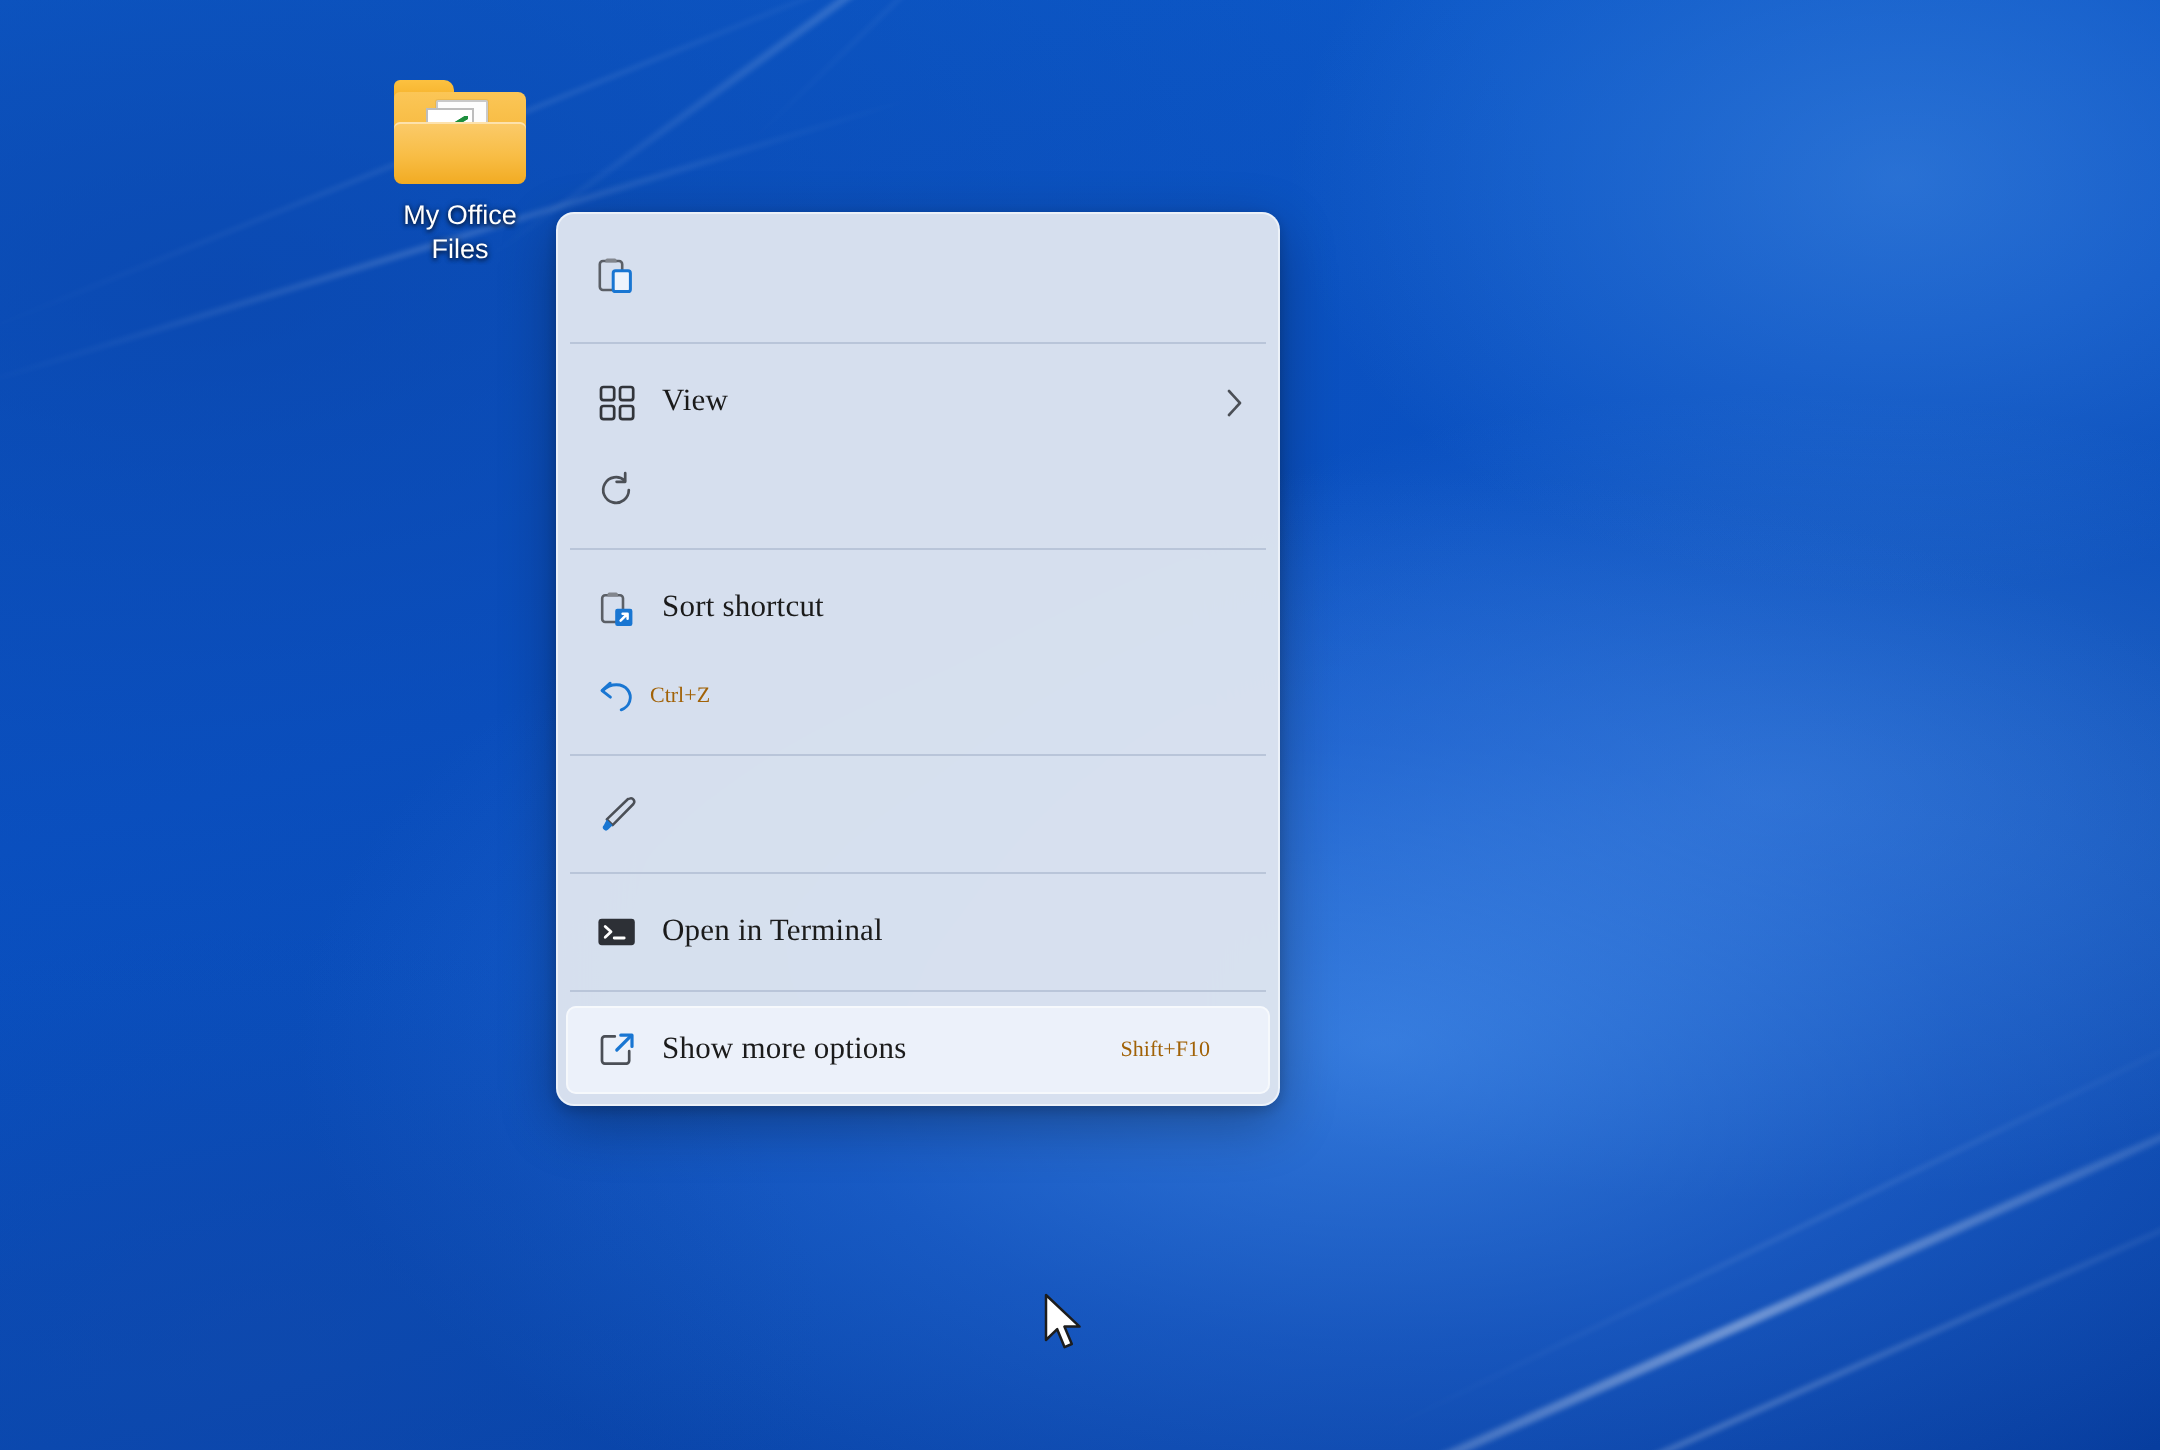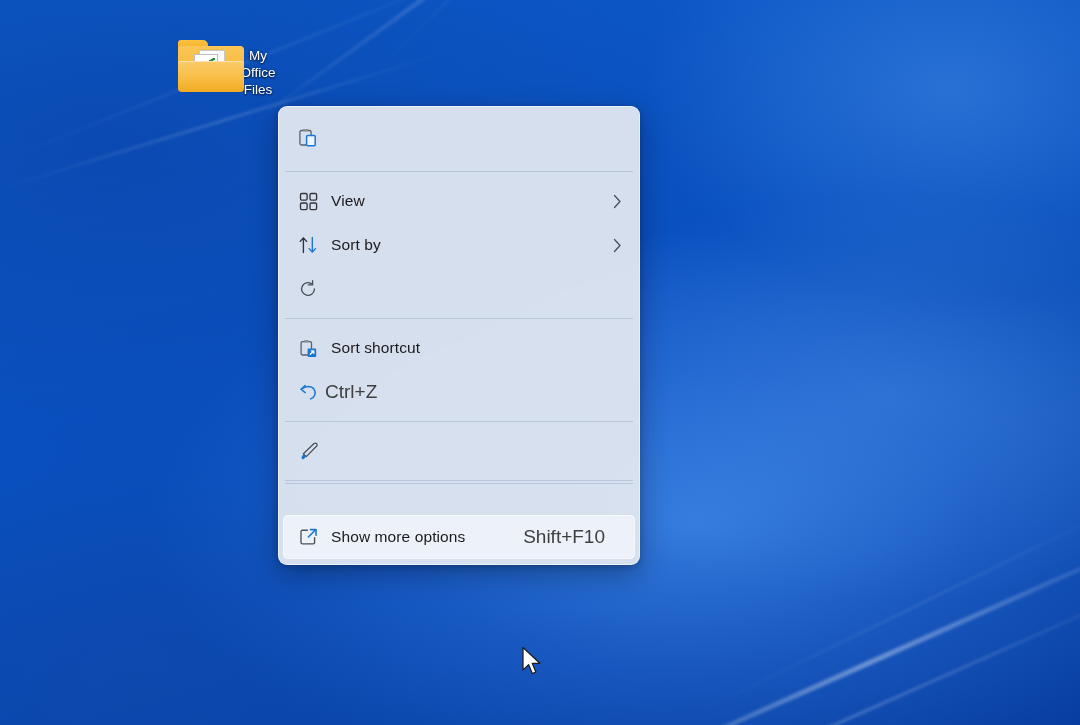--- a/index.html
+++ b/index.html
@@ -40,21 +40,21 @@
     background:radial-gradient(ellipse at center, rgba(120,190,255,0.28) 0%, rgba(120,190,255,0) 70%);
   }
   .glow-bl {
     position:absolute; left:-150px; bottom:-160px; width:560px; height:420px;
     background:radial-gradient(ellipse at center, rgba(20,72,170,0.45) 0%, rgba(20,72,170,0) 72%);
   }
 
   
   #desktop-icon {
     position:absolute; left:178px; top:40px; width:104px;
-    display:flex; flex-direction:row; align-items:flex-start; cursor:default;
+    display:flex; flex-direction:column; align-items:center; cursor:default;
   }
   .folder { position:relative; width:66px; height:52px; }
   .folder-tab {
     position:absolute; left:0; top:0; width:30px; height:9px;
     background:linear-gradient(#fcc140,#f6b32c);
     border-radius:3px 5px 0 0;
   }
   .folder-back {
     position:absolute; left:0; top:6px; width:66px; height:44px;
     background:linear-gradient(#fbc657,#f3ae26);
@@ -113,35 +113,35 @@
 
   .separator {
     height:1px; background:rgba(120,135,165,0.30);
     margin:2px 6px;
   }
 
   .menu-item {
     height:44px; display:flex; align-items:center;
     padding:0 10px 0 8px; border-radius:5px; cursor:default;
     position:relative;
+    font-family:Liberation Serif, serif;
   }
   .menu-item.selected {
     background:rgba(240,244,251,0.85);
     box-shadow:inset 0 0 0 1px rgba(255,255,255,0.55);
-    margin-top:24px;
   }
   .mi-icon {
     width:34px; min-width:34px; height:34px;
     display:flex; align-items:center; justify-content:center;
   }
   .mi-label {
     flex:1; font-size:15.5px; color:#1b1b1b; letter-spacing:.1px;
     padding-left:6px;
   }
-  .mi-accel { font-size:19px; color:#404040; padding-right:4px; white-space:nowrap; }
+  .mi-accel { font-size:11px; color:#a16207; padding-right:4px; white-space:nowrap; }
   .mi-chev { width:16px; display:flex; align-items:center; justify-content:center; }
 
   svg { display:block; overflow:visible; }
 
   
   #mouse-cursor { position:absolute; left:521px; top:646px; width:22px; height:32px; }
 </style>
 </head>
 <body>
 
@@ -200,37 +200,20 @@
       </span>
       <span class="mi-label">View</span>
       <span class="mi-accel"></span>
       <span class="mi-chev">
         <svg width="9" height="15" viewBox="0 0 9 15">
             <path d="M1.5 1.5 L7 7.5 L1.5 13.5" fill="none" stroke="#4b4f56" stroke-width="1.3" stroke-linecap="round" stroke-linejoin="round"></path>
           </svg>
       </span>
     </div>
 
-    <div class="menu-item">
-      <span class="mi-icon">
-        <svg width="20" height="20" viewBox="0 0 20 20">
-          <path d="M5.4 17.5 V3.2" stroke="#32353b" stroke-width="1.35" fill="none" stroke-linecap="round"></path>
-          <path d="M2.2 6.4 L5.4 3.0 L8.6 6.4" stroke="#32353b" stroke-width="1.35" fill="none" stroke-linecap="round" stroke-linejoin="round"></path>
-          <path d="M14.3 2.5 V16.8" stroke="#1976d2" stroke-width="1.35" fill="none" stroke-linecap="round"></path>
-          <path d="M11.1 13.6 L14.3 17.0 L17.5 13.6" stroke="#1976d2" stroke-width="1.35" fill="none" stroke-linecap="round" stroke-linejoin="round"></path>
-        </svg>
-      </span>
-      <span class="mi-label">Sort by</span>
-      <span class="mi-accel"></span>
-      <span class="mi-chev">
-        <svg width="9" height="15" viewBox="0 0 9 15">
-            <path d="M1.5 1.5 L7 7.5 L1.5 13.5" fill="none" stroke="#4b4f56" stroke-width="1.3" stroke-linecap="round" stroke-linejoin="round"></path>
-          </svg>
-      </span>
-    </div>
 
     <div class="menu-item">
       <span class="mi-icon">
         <svg width="20" height="20" viewBox="0 0 20 20">
           <path d="M16.4 10a6.4 6.4 0 1 1-2.0-4.65" fill="none" stroke="#4b4f56" stroke-width="1.35" stroke-linecap="round"></path>
           <path d="M14.6 1.6 V5.9 H10.3" fill="none" stroke="#4b4f56" stroke-width="1.35" stroke-linecap="round" stroke-linejoin="round"></path>
         </svg>
       </span>
       <span class="mi-accel"></span>
       <span class="mi-chev"></span>
@@ -278,20 +261,34 @@
           <path d="M5.4 12.7 L8.3 15.6 L6.1 17.8 a1.55 1.55 0 0 1-2.2 0 a1.55 1.55 0 0 1 0-2.2 z" fill="#1976d2"></path>
         </svg>
       </span>
       <span class="mi-accel"></span>
       <span class="mi-chev"></span>
     </div>
   </div>
 
   <div class="separator"></div>
 
+  <div class="menu-pad">
+    <div class="menu-item">
+      <span class="mi-icon">
+        <svg width="21" height="18" viewBox="0 0 21 18">
+          <rect x="1.2" y="2.4" width="18.2" height="13.2" rx="1.7" fill="#2d3036"></rect>
+          <path d="M4.6 6.2 L7.5 8.9 L4.6 11.6" fill="none" stroke="#ffffff" stroke-width="1.4" stroke-linecap="round" stroke-linejoin="round"></path>
+          <path d="M9.1 12.0 H14.1" stroke="#ffffff" stroke-width="1.4" stroke-linecap="round"></path>
+        </svg>
+      </span>
+      <span class="mi-label">Open in Terminal</span>
+      <span class="mi-accel"></span>
+      <span class="mi-chev"></span>
+    </div>
+  </div>
 
   <div class="separator"></div>
 
   <div class="menu-pad">
     <div class="menu-item selected">
       <span class="mi-icon">
         <svg width="21" height="21" viewBox="0 0 21 21">
           <path d="M9.4 3.2 H4.4 a1.4 1.4 0 0 0-1.4 1.4 V15.4 a1.4 1.4 0 0 0 1.4 1.4 H15.2 a1.4 1.4 0 0 0 1.4-1.4 V10.6" fill="none" stroke="#4b4f56" stroke-width="1.35" stroke-linecap="round" stroke-linejoin="round"></path>
           <path d="M10.4 10.0 L17.6 2.8" fill="none" stroke="#1976d2" stroke-width="1.6" stroke-linecap="round"></path>
           <path d="M12.4 2.6 H18.0 V8.2" fill="none" stroke="#1976d2" stroke-width="1.6" stroke-linecap="round" stroke-linejoin="round"></path>

